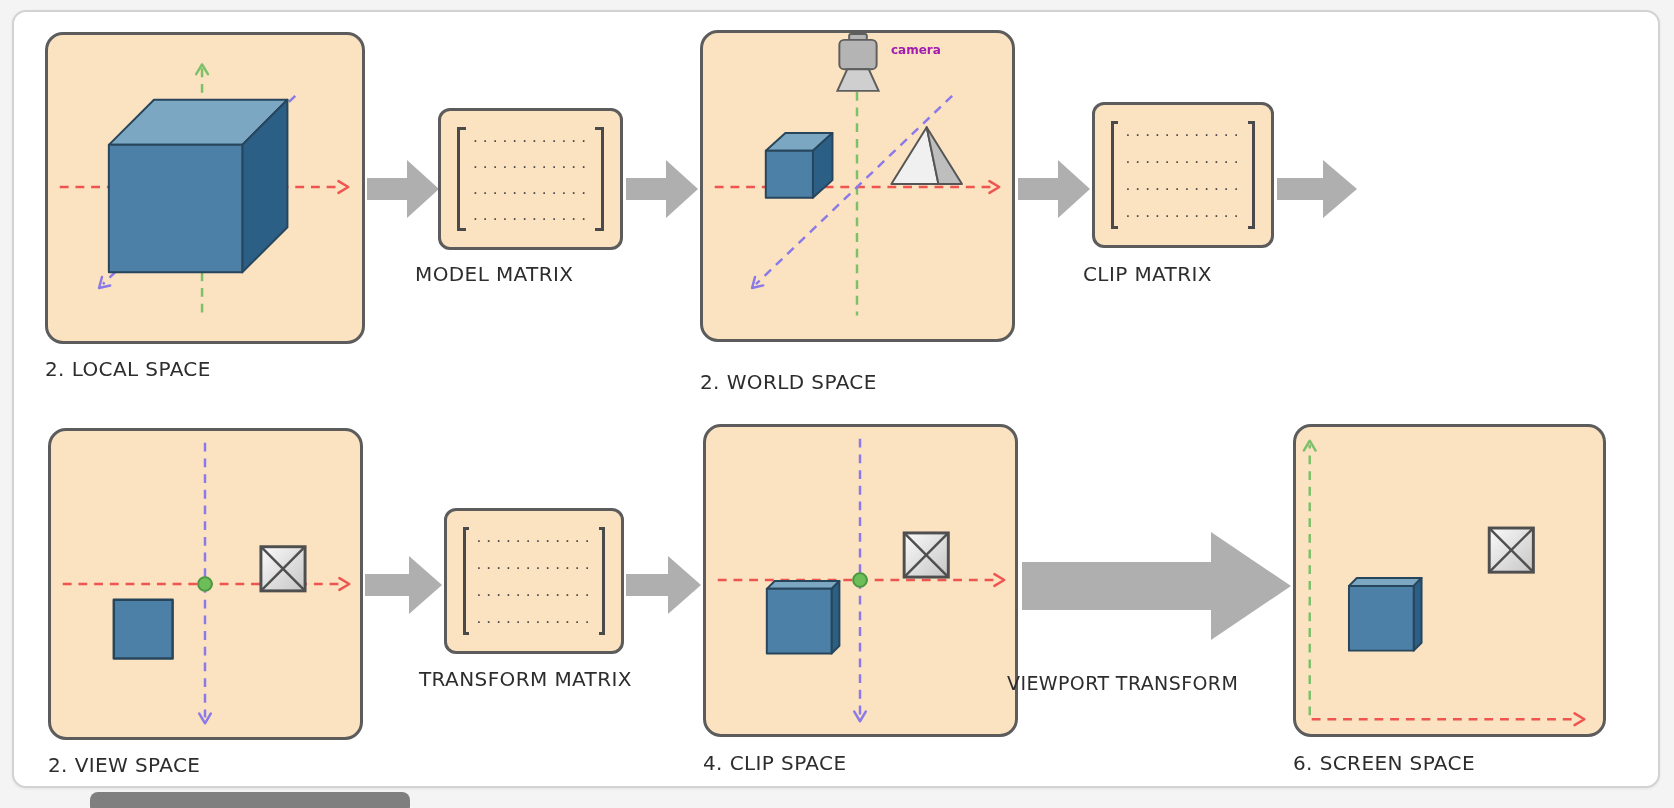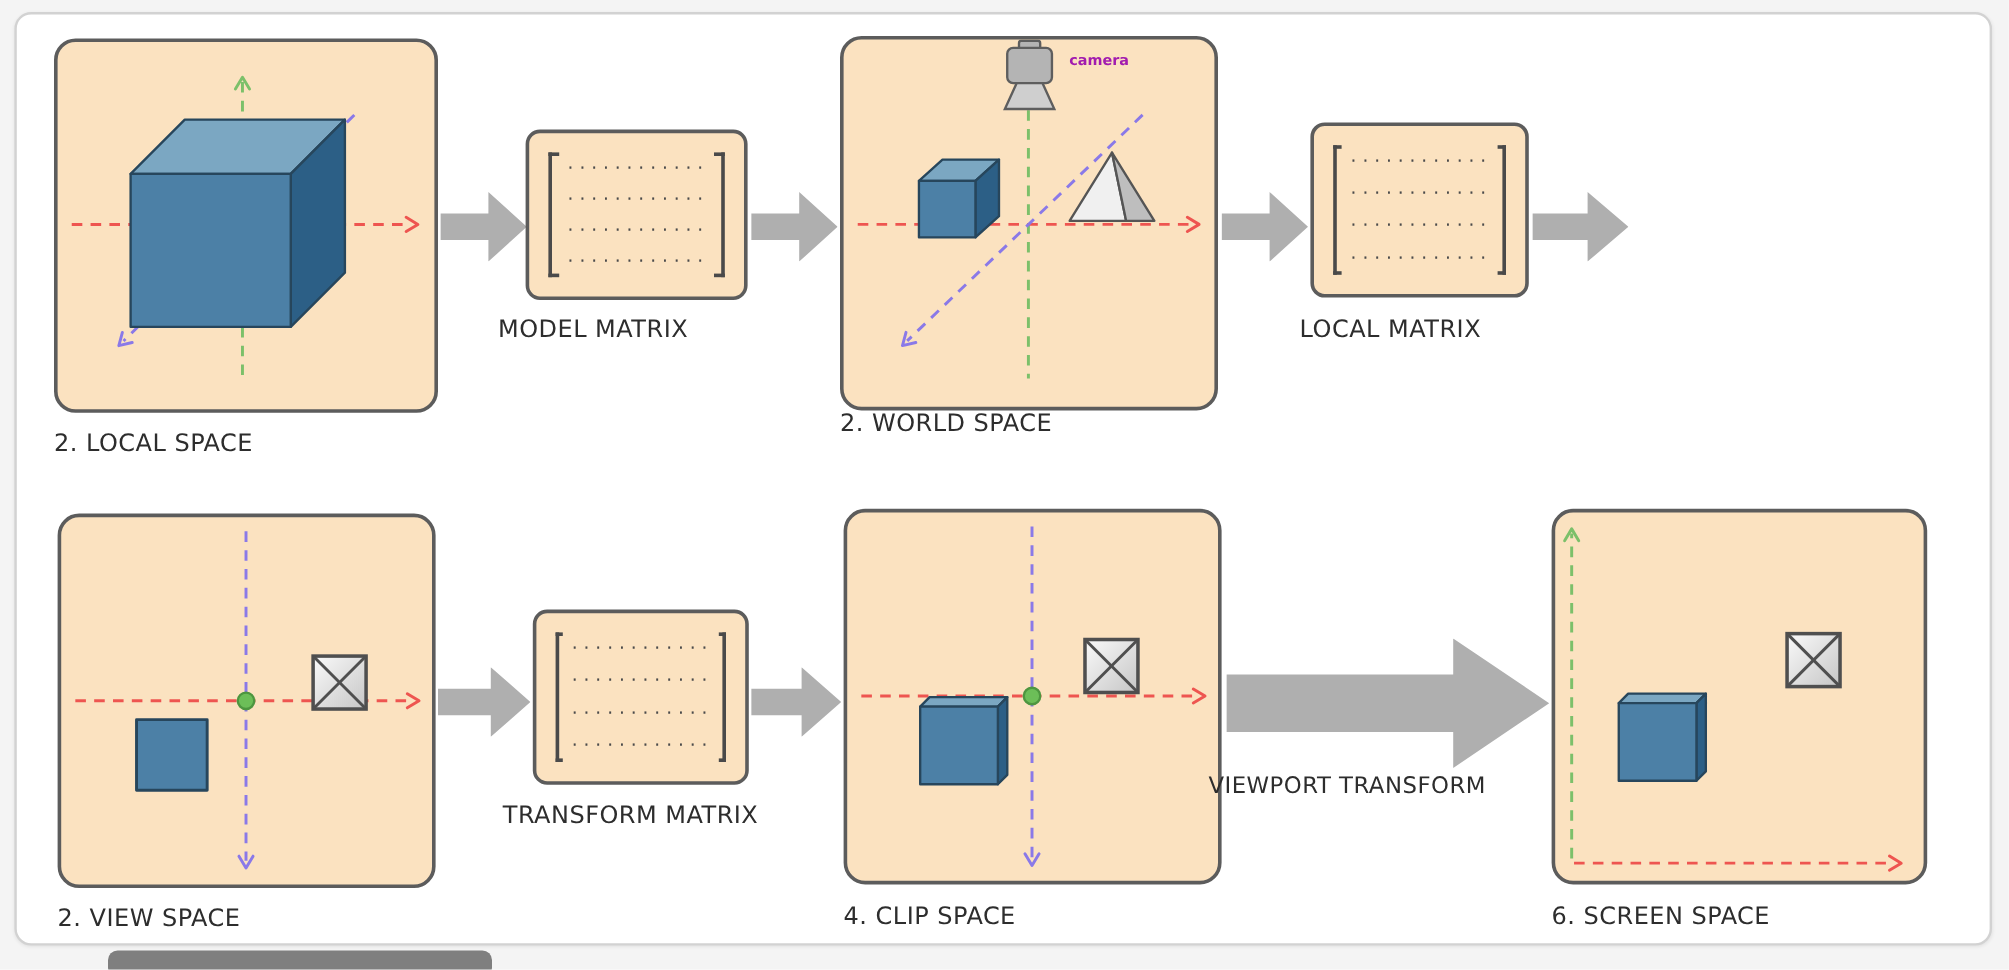--- a/index.html
+++ b/index.html
@@ -36,21 +36,21 @@
     flex:1;display:grid;
     grid-template-columns:repeat(4,1fr);grid-template-rows:repeat(4,1fr);
     justify-items:center;align-items:center;
     font-family:"DejaVu Sans Mono","Liberation Mono",monospace;
     font-size:13px;line-height:1;color:#4a4a4a;letter-spacing:2px;
   }
   .diagram-label{
     position:absolute;text-align:left;
     font-size:20px;color:#2d2d2d;letter-spacing:0.4px;white-space:nowrap;
   }
-  .vt-label{font-size:19px;}
+  .vt-label{font-size:19px;margin-top:28px;}
   .camera-label{
     position:absolute;left:188px;top:10px;
     font-size:12px;font-weight:bold;color:#a21caf;
   }
   .block-arrow{position:absolute;}
   .block-arrow polygon{fill:var(--arrow-gray,#AFAFAF);}
 
   
   .axis-line{fill:none;stroke-width:2.5px;stroke-dasharray:9 7;}
   .axis-head{fill:none;stroke-width:2.5px;stroke-linecap:round;stroke-linejoin:round;}
@@ -329,23 +329,23 @@
       <polygon class="cube-side" points="120,162 128,154 128,220 120,228"></polygon>
       <polygon class="cube-front" points="54,162 120,162 120,228 54,228"></polygon>
     </g>
   </svg>
 </div>
 
 <div class="diagram-label" style="left:45px;top:357px;width:320px">2. LOCAL SPACE</div>
 
 <div class="diagram-label" style="left:415px;top:262px;width:230px">MODEL MATRIX</div>
 
-<div class="diagram-label" style="left:700px;top:340px;width:315px">2. WORLD SPACE</div>
-
-<div class="diagram-label" style="left:1083px;top:262px;width:200px">LOCAL MATRIX</div>
+<div class="diagram-label" style="left:700px;top:370px;width:315px">2. WORLD SPACE</div>
+
+<div class="diagram-label" style="left:1083px;top:262px;width:200px">CLIP MATRIX</div>
 
 <div class="diagram-label" style="left:48px;top:753px;width:315px">2. VIEW SPACE</div>
 
 <div class="diagram-label" style="left:419px;top:667px;width:230px">TRANSFORM MATRIX</div>
 
 <div class="diagram-label" style="left:703px;top:751px;width:315px">4. CLIP SPACE</div>
 
 <div class="diagram-label vt-label" style="left:1007px;top:644px;width:300px">VIEWPORT TRANSFORM</div>
 
 <div class="diagram-label" style="left:1293px;top:751px;width:313px">6. SCREEN SPACE</div>

